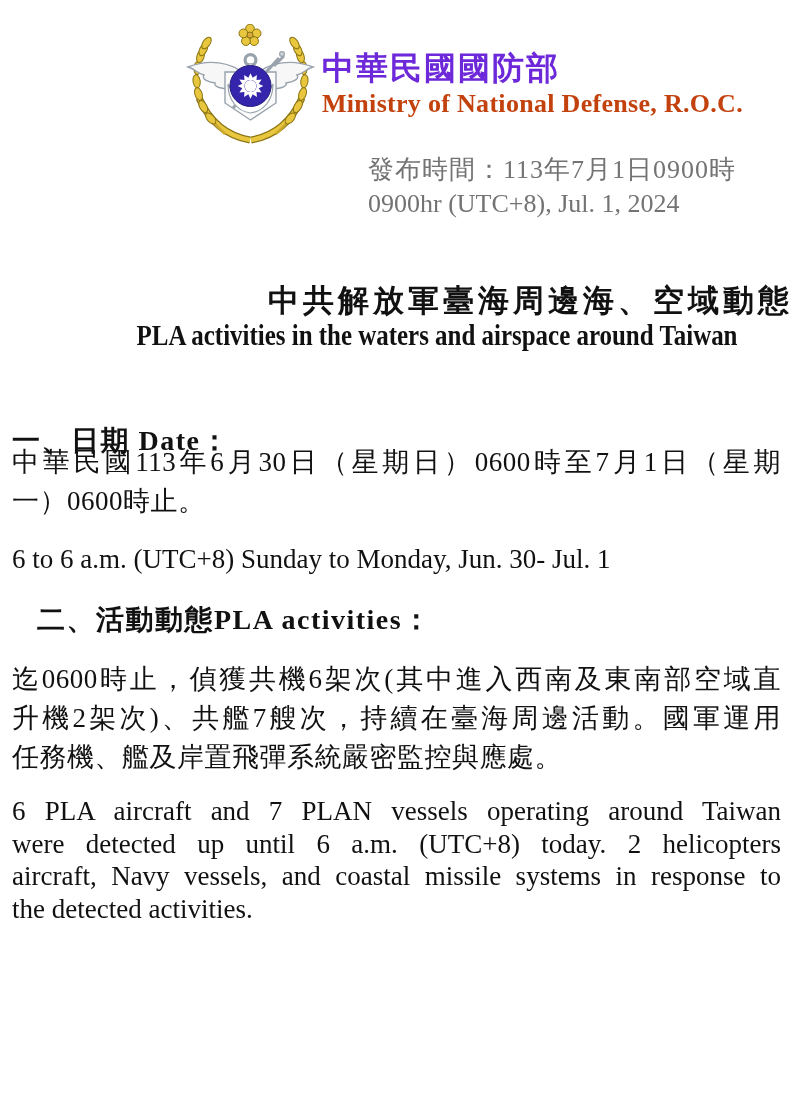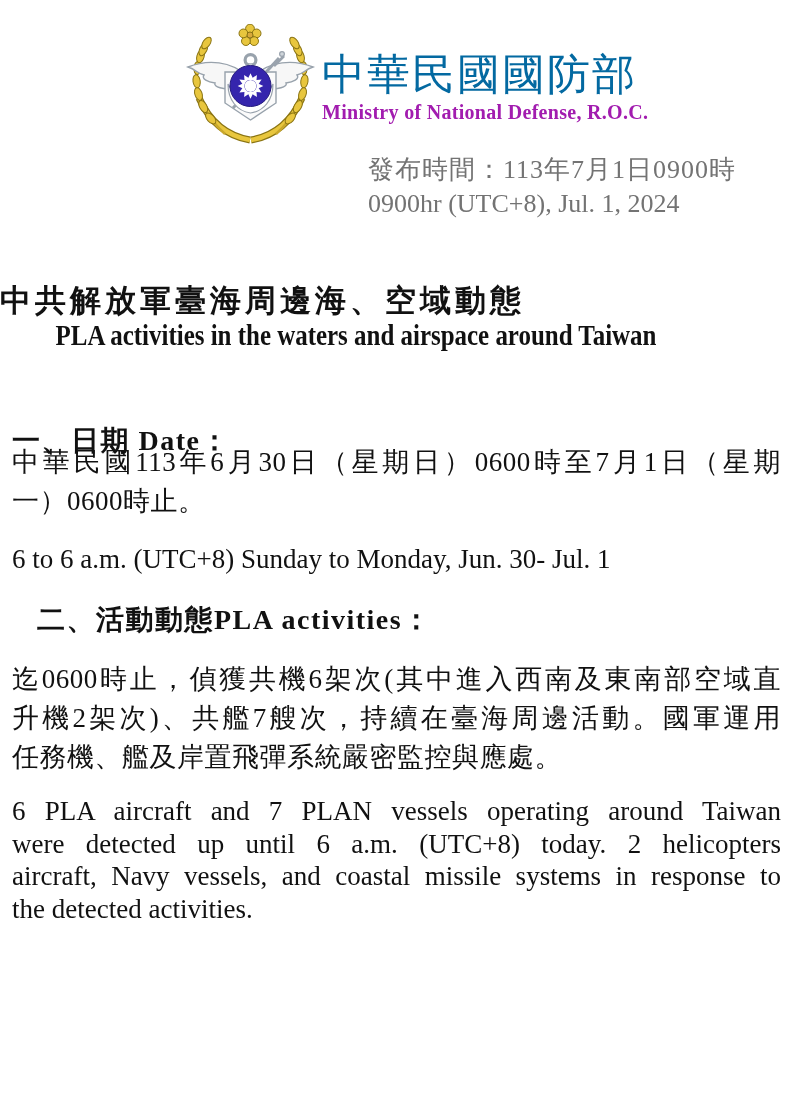--- a/index.html
+++ b/index.html
@@ -5,26 +5,26 @@
   * { margin:0; padding:0; box-sizing:border-box; }
   html,body { background:#888; }
   body { font-family:"Liberation Serif","DejaVu Serif",serif; }
   .page {
     position:relative; width:793px; height:1115px; margin:0 auto;
     background:#ffffff; color:#111; overflow:hidden;
   }
   
   .emblem { position:absolute; left:183px; top:24px; width:135px; height:126px; }
   .org { position:absolute; left:322px; top:50px; width:460px; }
-  .org-zh { font-size:43px; font-weight:400; letter-spacing:2px; color:#0369a1; line-height:1.15; white-space:nowrap; }
-  .org-en { font-size:20px; font-weight:bold; color:#a21caf; letter-spacing:0.3px; margin-top:2px; white-space:nowrap; }
+  .org-zh { font-size:32px; font-weight:700; letter-spacing:2px; color:#6d28d9; line-height:1.15; white-space:nowrap; }
+  .org-en { font-size:26px; font-weight:bold; color:#c2410c; letter-spacing:0.3px; margin-top:2px; white-space:nowrap; }
   .release { position:absolute; left:368px; top:153px; font-size:26px; line-height:34px; color:#737373; }
   .release .zh { letter-spacing:1px; }
   
-  .doc-title { position:absolute; left:0; top:282px; width:793px; text-align:left; }
+  .doc-title { position:absolute; left:0; top:282px; width:793px; text-align:right; }
   .doc-title-zh { font-size:31px; font-weight:bold; letter-spacing:4px; line-height:37px; }
   .doc-title-en { font-size:29px; font-weight:bold; line-height:33px; transform:scaleX(0.86); transform-origin:50% 50%; white-space:nowrap; }
   
   .body-col { position:absolute; left:12px; width:769px; }
   .sec-heading { font-size:28px; font-weight:bold; letter-spacing:1.5px; white-space:nowrap; }
   .cn-para { font-size:27px; line-height:39px; letter-spacing:0.5px; }
   .en-para { font-size:27px; line-height:32.5px; }
   .line { width:100%; }
   .j { text-align:justify; text-align-last:justify; }
   .last { text-align:left; }

